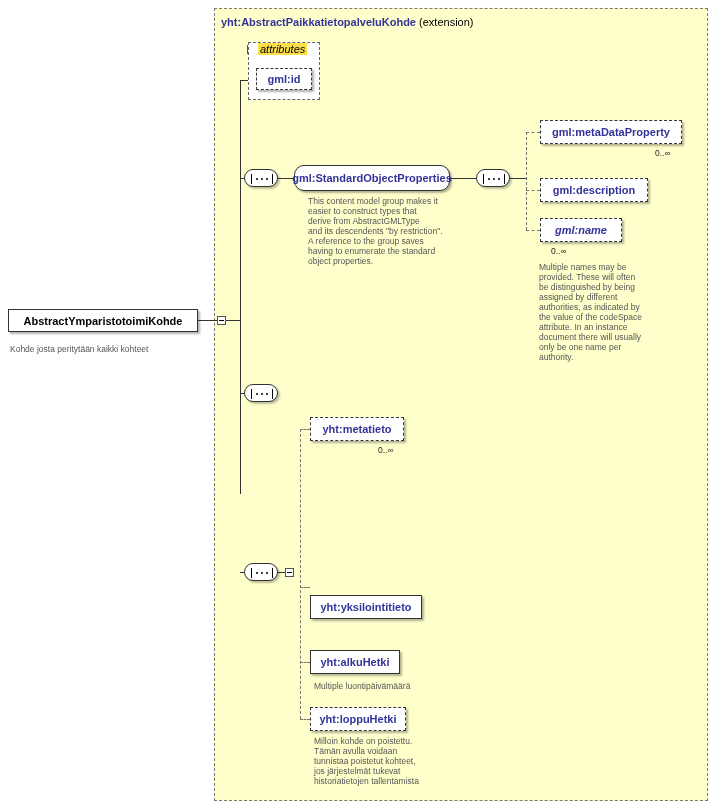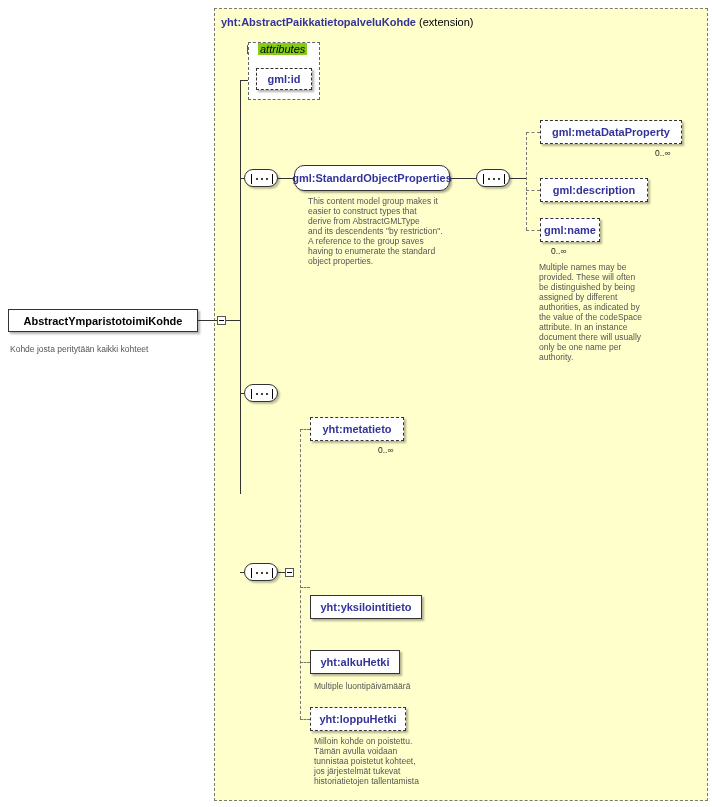--- a/index.html
+++ b/index.html
@@ -19,21 +19,21 @@
   .node.blue{color:#333399;font-weight:bold;}
   .node.group{color:#333399;font-weight:bold;border-radius:9px;}
 
   
   .root{position:absolute;box-sizing:border-box;background:#ffffff;border:1px solid #333333;
         font-size:11px;font-weight:bold;color:#000;display:flex;align-items:center;justify-content:center;
         box-shadow:2px 2px 2px rgba(0,0,0,0.30);white-space:nowrap;}
 
   
   .attrbox{position:absolute;box-sizing:border-box;border:1px dashed #666;background:#ffffff;}
-  .attrlabel{position:absolute;font-size:11px;font-style:italic;color:#000;background:#84cc16;padding:0 2px;white-space:nowrap;}
+  .attrlabel{position:absolute;font-size:11px;font-style:italic;color:#000;background:#fde047;padding:0 2px;white-space:nowrap;}
 
   
   .pm{position:absolute;width:9px;height:9px;border:1px solid #555;background:#fff;box-sizing:border-box;}
   .pm:before{content:"";position:absolute;left:1px;top:3px;width:5px;height:1px;background:#000;}
   .pm.plus:after{content:"";position:absolute;left:3px;top:1px;width:1px;height:5px;background:#000;}
 
   
   .seq{position:absolute;width:34px;height:18px;border:1px solid #333;border-radius:9px;background:#fff;
        box-sizing:border-box;box-shadow:2px 2px 2px rgba(0,0,0,0.25);}
   .seq .dot{position:absolute;top:8px;width:2px;height:2px;background:#000;border-radius:50%;}
@@ -117,21 +117,21 @@
     <span>gml:metaDataProperty</span>
   </div>
   <div class="card" style="left:655px;top:148px;">0..∞</div>
 
   <div class="dln" style="left:526px;top:190px;width:14px;"></div>
   <div class="node dashed blue" style="left:540px;top:178px;width:108px;height:24px;">
     <span>gml:description</span>
   </div>
 
   <div class="dln" style="left:526px;top:230px;width:14px;"></div>
-  <div class="node dashed blue" style="left:540px;top:218px;width:60px;height:24px;">
+  <div class="node dashed blue" style="left:540px;top:218px;width:82px;height:24px;font-style:italic;">
     <span>gml:name</span>
   </div>
   <div class="card" style="left:551px;top:246px;">0..∞</div>
   <div class="ann" style="left:539px;top:262px;width:120px;">Multiple names may be
 provided.  These will often
 be distinguished by being
 assigned by different
 authorities, as indicated by
 the value of the codeSpace
 attribute.  In an instance

